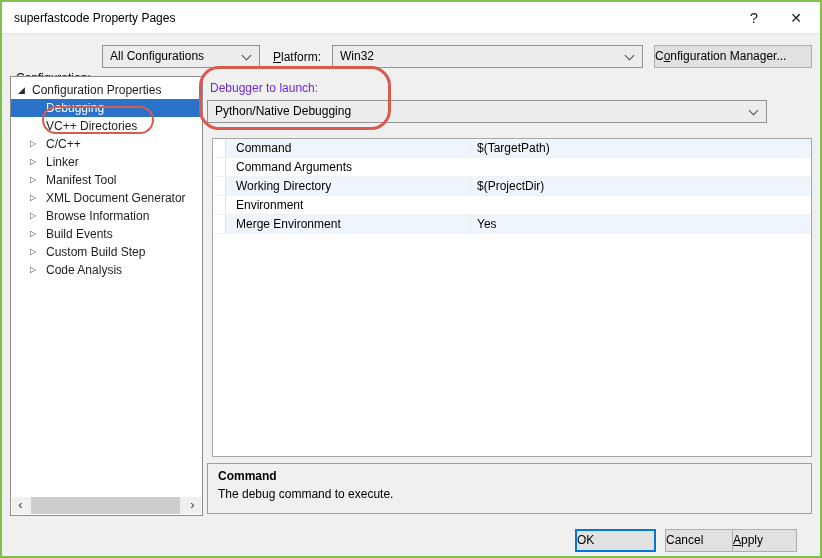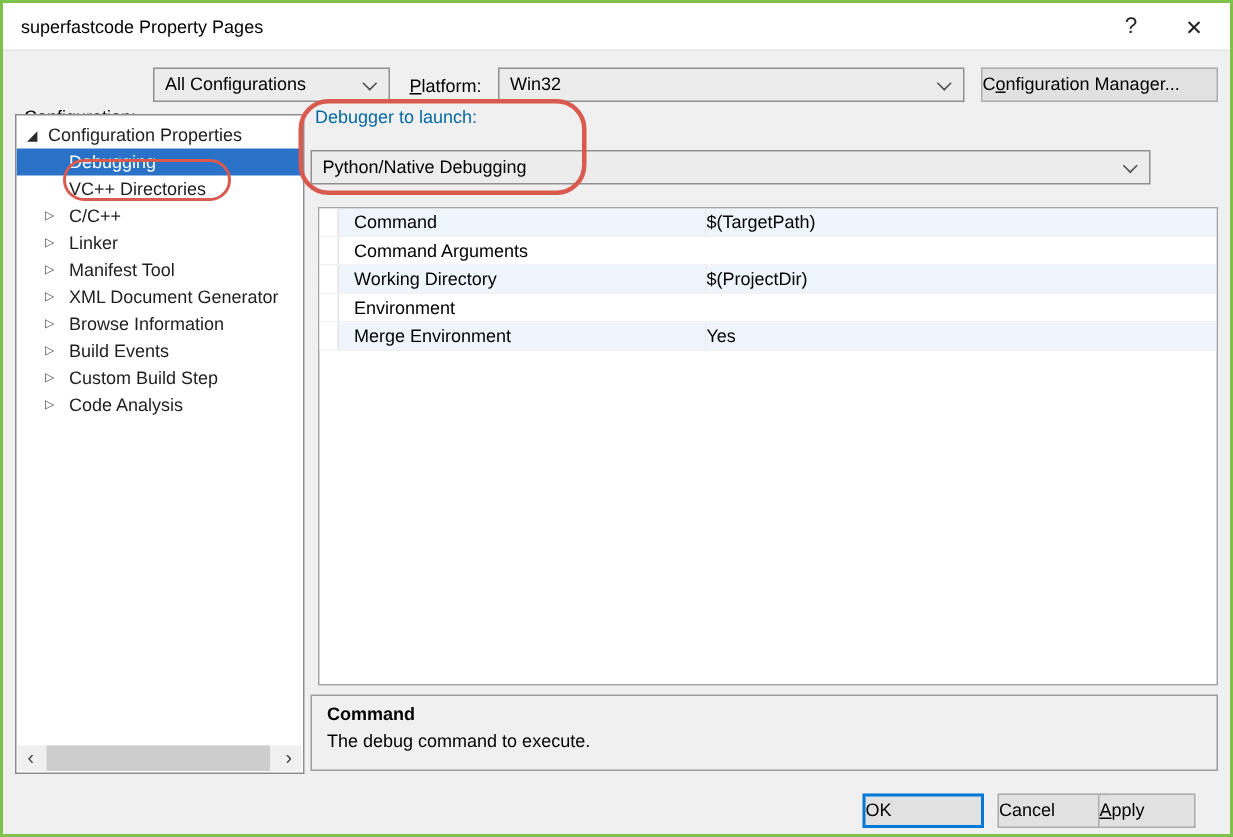--- a/index.html
+++ b/index.html
@@ -52,31 +52,31 @@
   .titem.child .tlabel{left:35px;}
   .titem.child .exp{left:19px;}
   .titem.selected{background:var(--selection);color:#fff;}
   .tree-body{position:absolute;left:0;top:4px;right:0;}
   
   .hscroll{position:absolute;left:1px;right:1px;bottom:1px;height:17px;background:#f0f0f0;}
   .hscroll .arrow{position:absolute;top:0;width:17px;height:17px;text-align:center;line-height:15px;font-size:13px;color:#404040;cursor:default;}
   .hscroll .arrow.right{right:0;}
   .hscroll .thumb{position:absolute;left:19px;right:21px;top:0;height:17px;background:#cdcdcd;cursor:default;}
   
-  .dbg-label{position:absolute;left:208px;top:69px;color:#0369a1;}
+  .dbg-label{position:absolute;left:208px;top:79px;color:#6d28d9;}
   .dbg-combo{left:205px;top:98px;width:560px;}
   .grid{
     position:absolute;left:210px;top:136px;width:600px;height:319px;
     background:#fff;border:1px solid #a5a5a5;overflow:hidden;
   }
   .grow{position:relative;height:19px;line-height:19px;border-bottom:1px solid #f1f1f1;background:#fff;cursor:default;}
   .grow:nth-child(odd){background:#eef5fc;}
   .grow .gutter{position:absolute;left:0;top:0;bottom:0;width:13px;background:#fff;border-right:1px solid #e2e2e2;}
   .grow .gname{position:absolute;left:23px;top:0;width:230px;white-space:nowrap;overflow:hidden;color:#000;}
-  .grow .gval{position:absolute;left:257px;right:16px;top:0;padding-left:0;white-space:nowrap;overflow:hidden;color:#000;border-left:1px solid #ececec;}
+  .grow .gval{position:absolute;left:257px;right:16px;top:0;padding-left:6px;white-space:nowrap;overflow:hidden;color:#000;border-left:1px solid #ececec;}
   
   .desc{
     position:absolute;left:205px;top:461px;width:605px;height:51px;
     border:1px solid #9d9d9d;background:#f0f0f0;padding:5px 10px;
   }
   .desc .dtitle{font-weight:bold;color:#000;margin-bottom:4px;}
   .desc .dtext{color:#000;}
   
   .b-ok{left:573px;top:527px;width:81px;height:23px;border:2px solid var(--ok_focus);line-height:19px;}
   .b-cancel{left:663px;top:527px;width:73px;}

